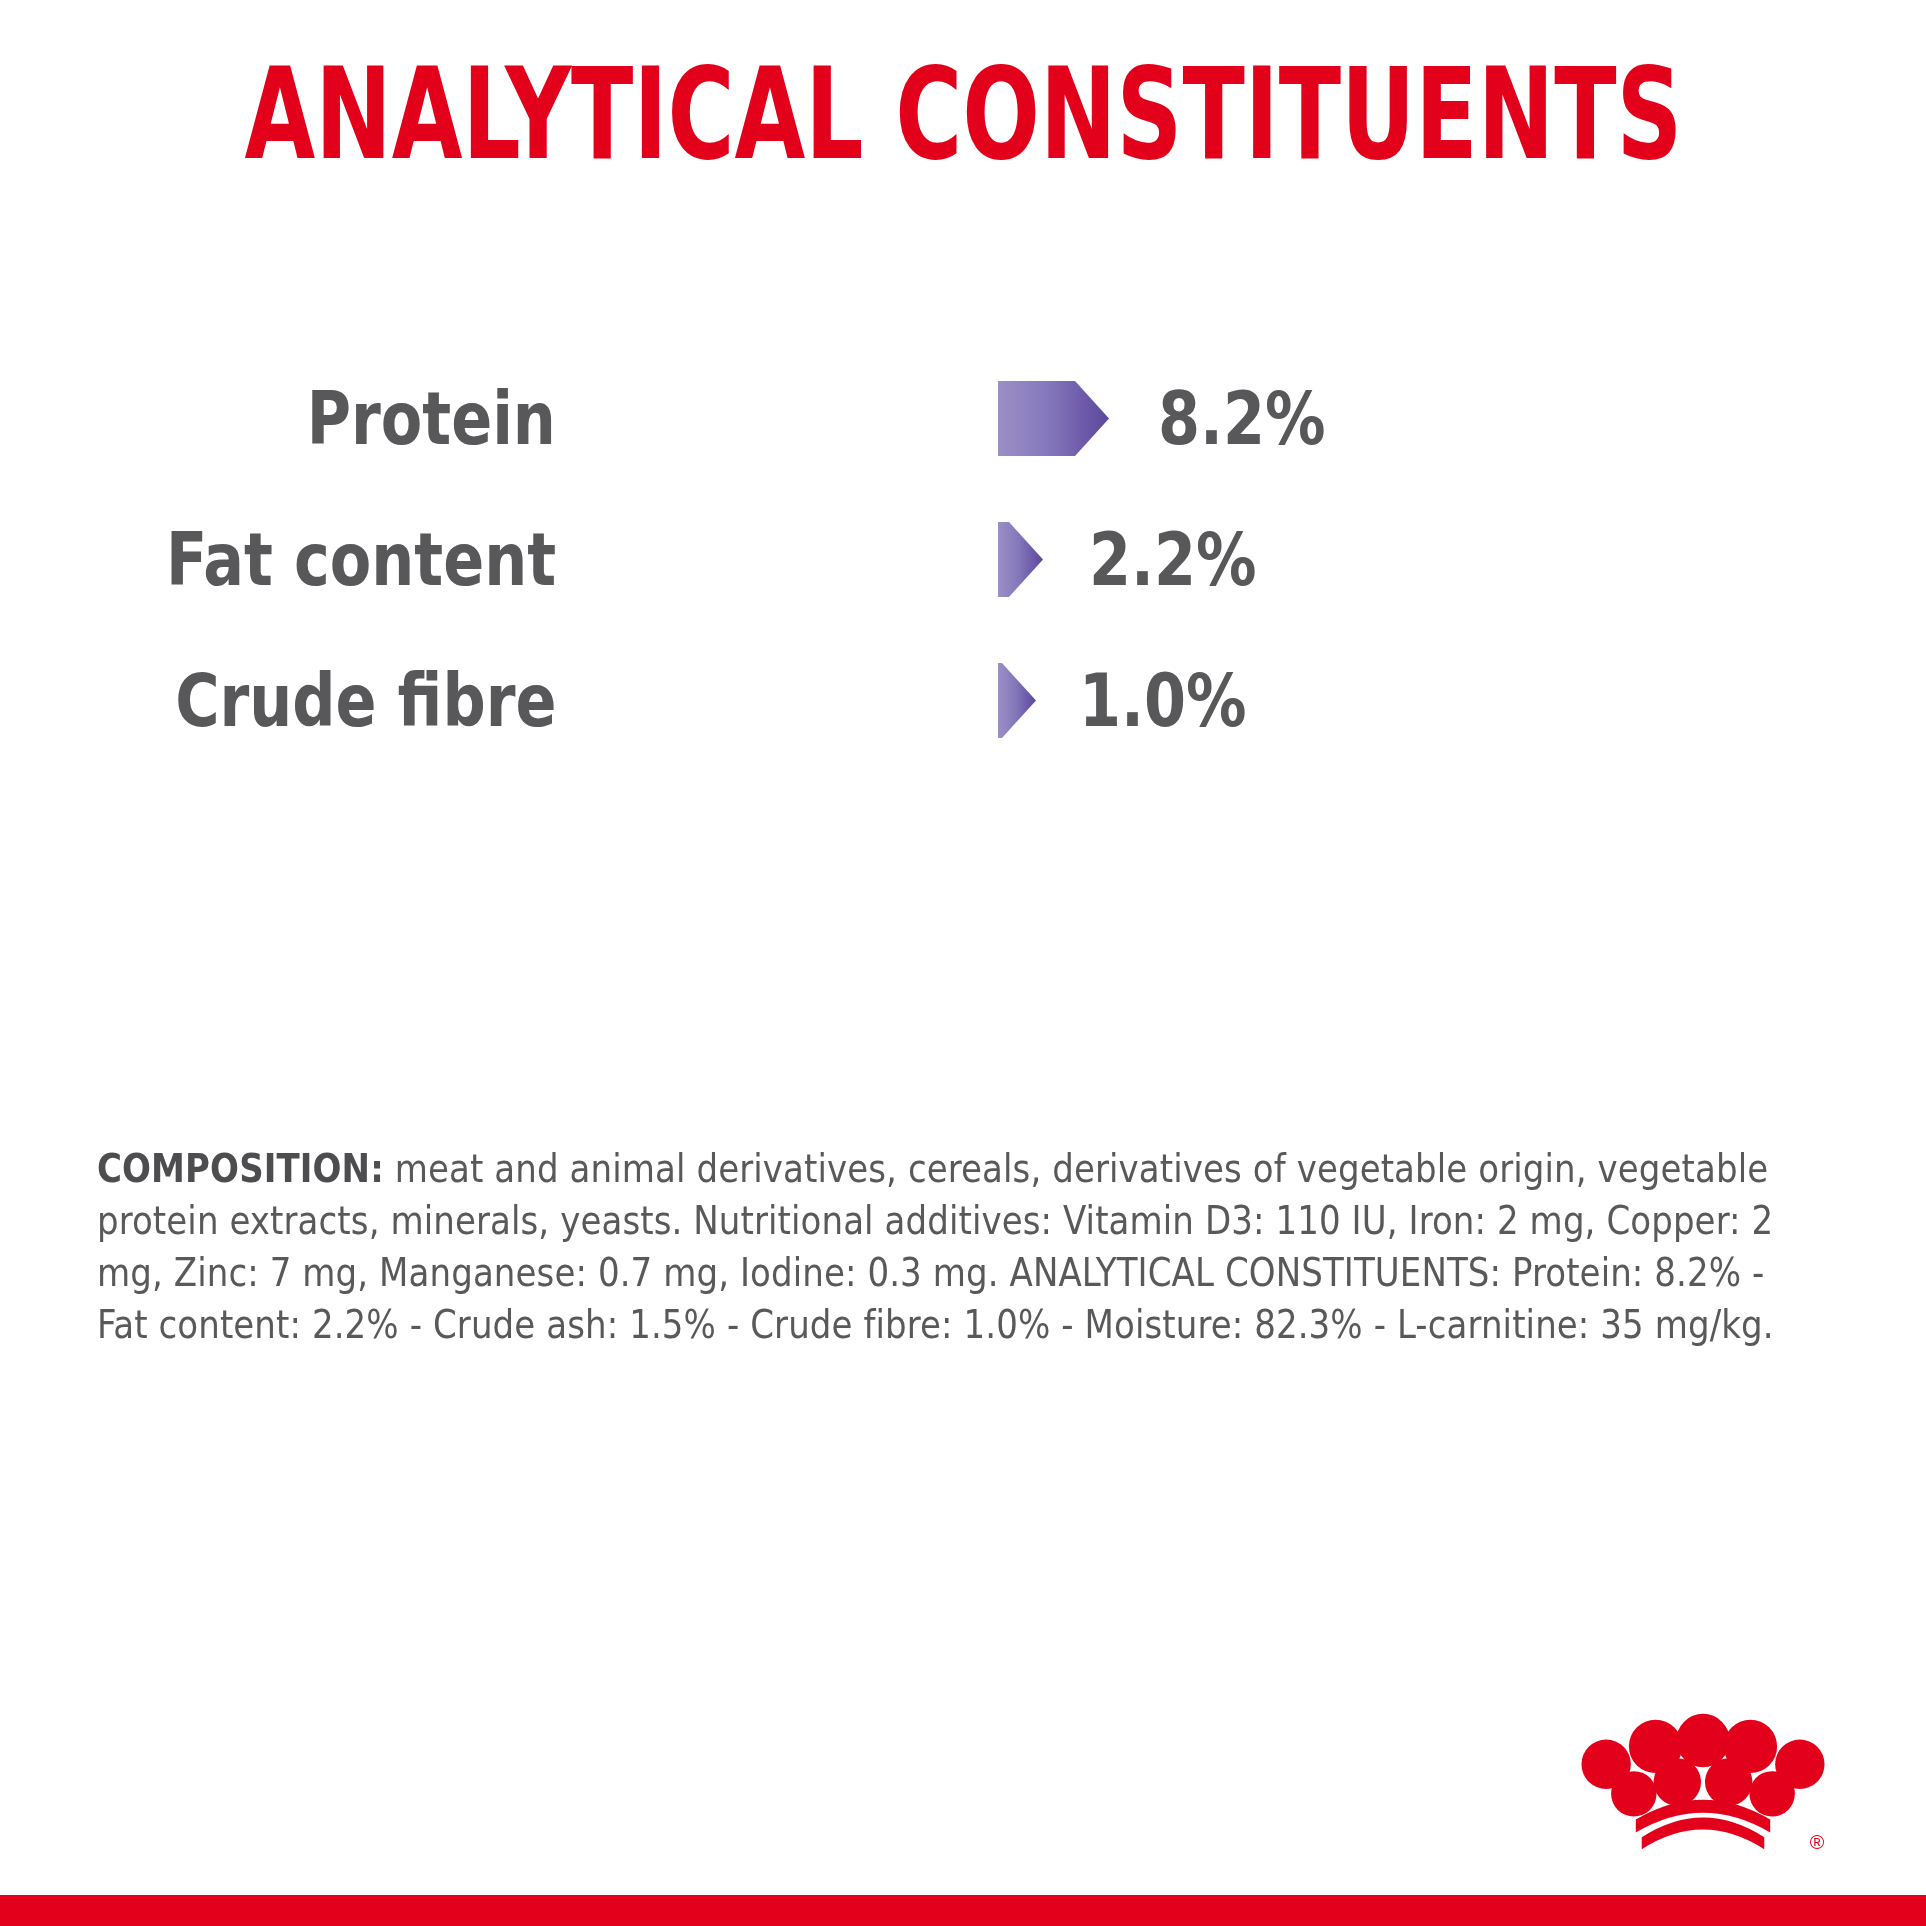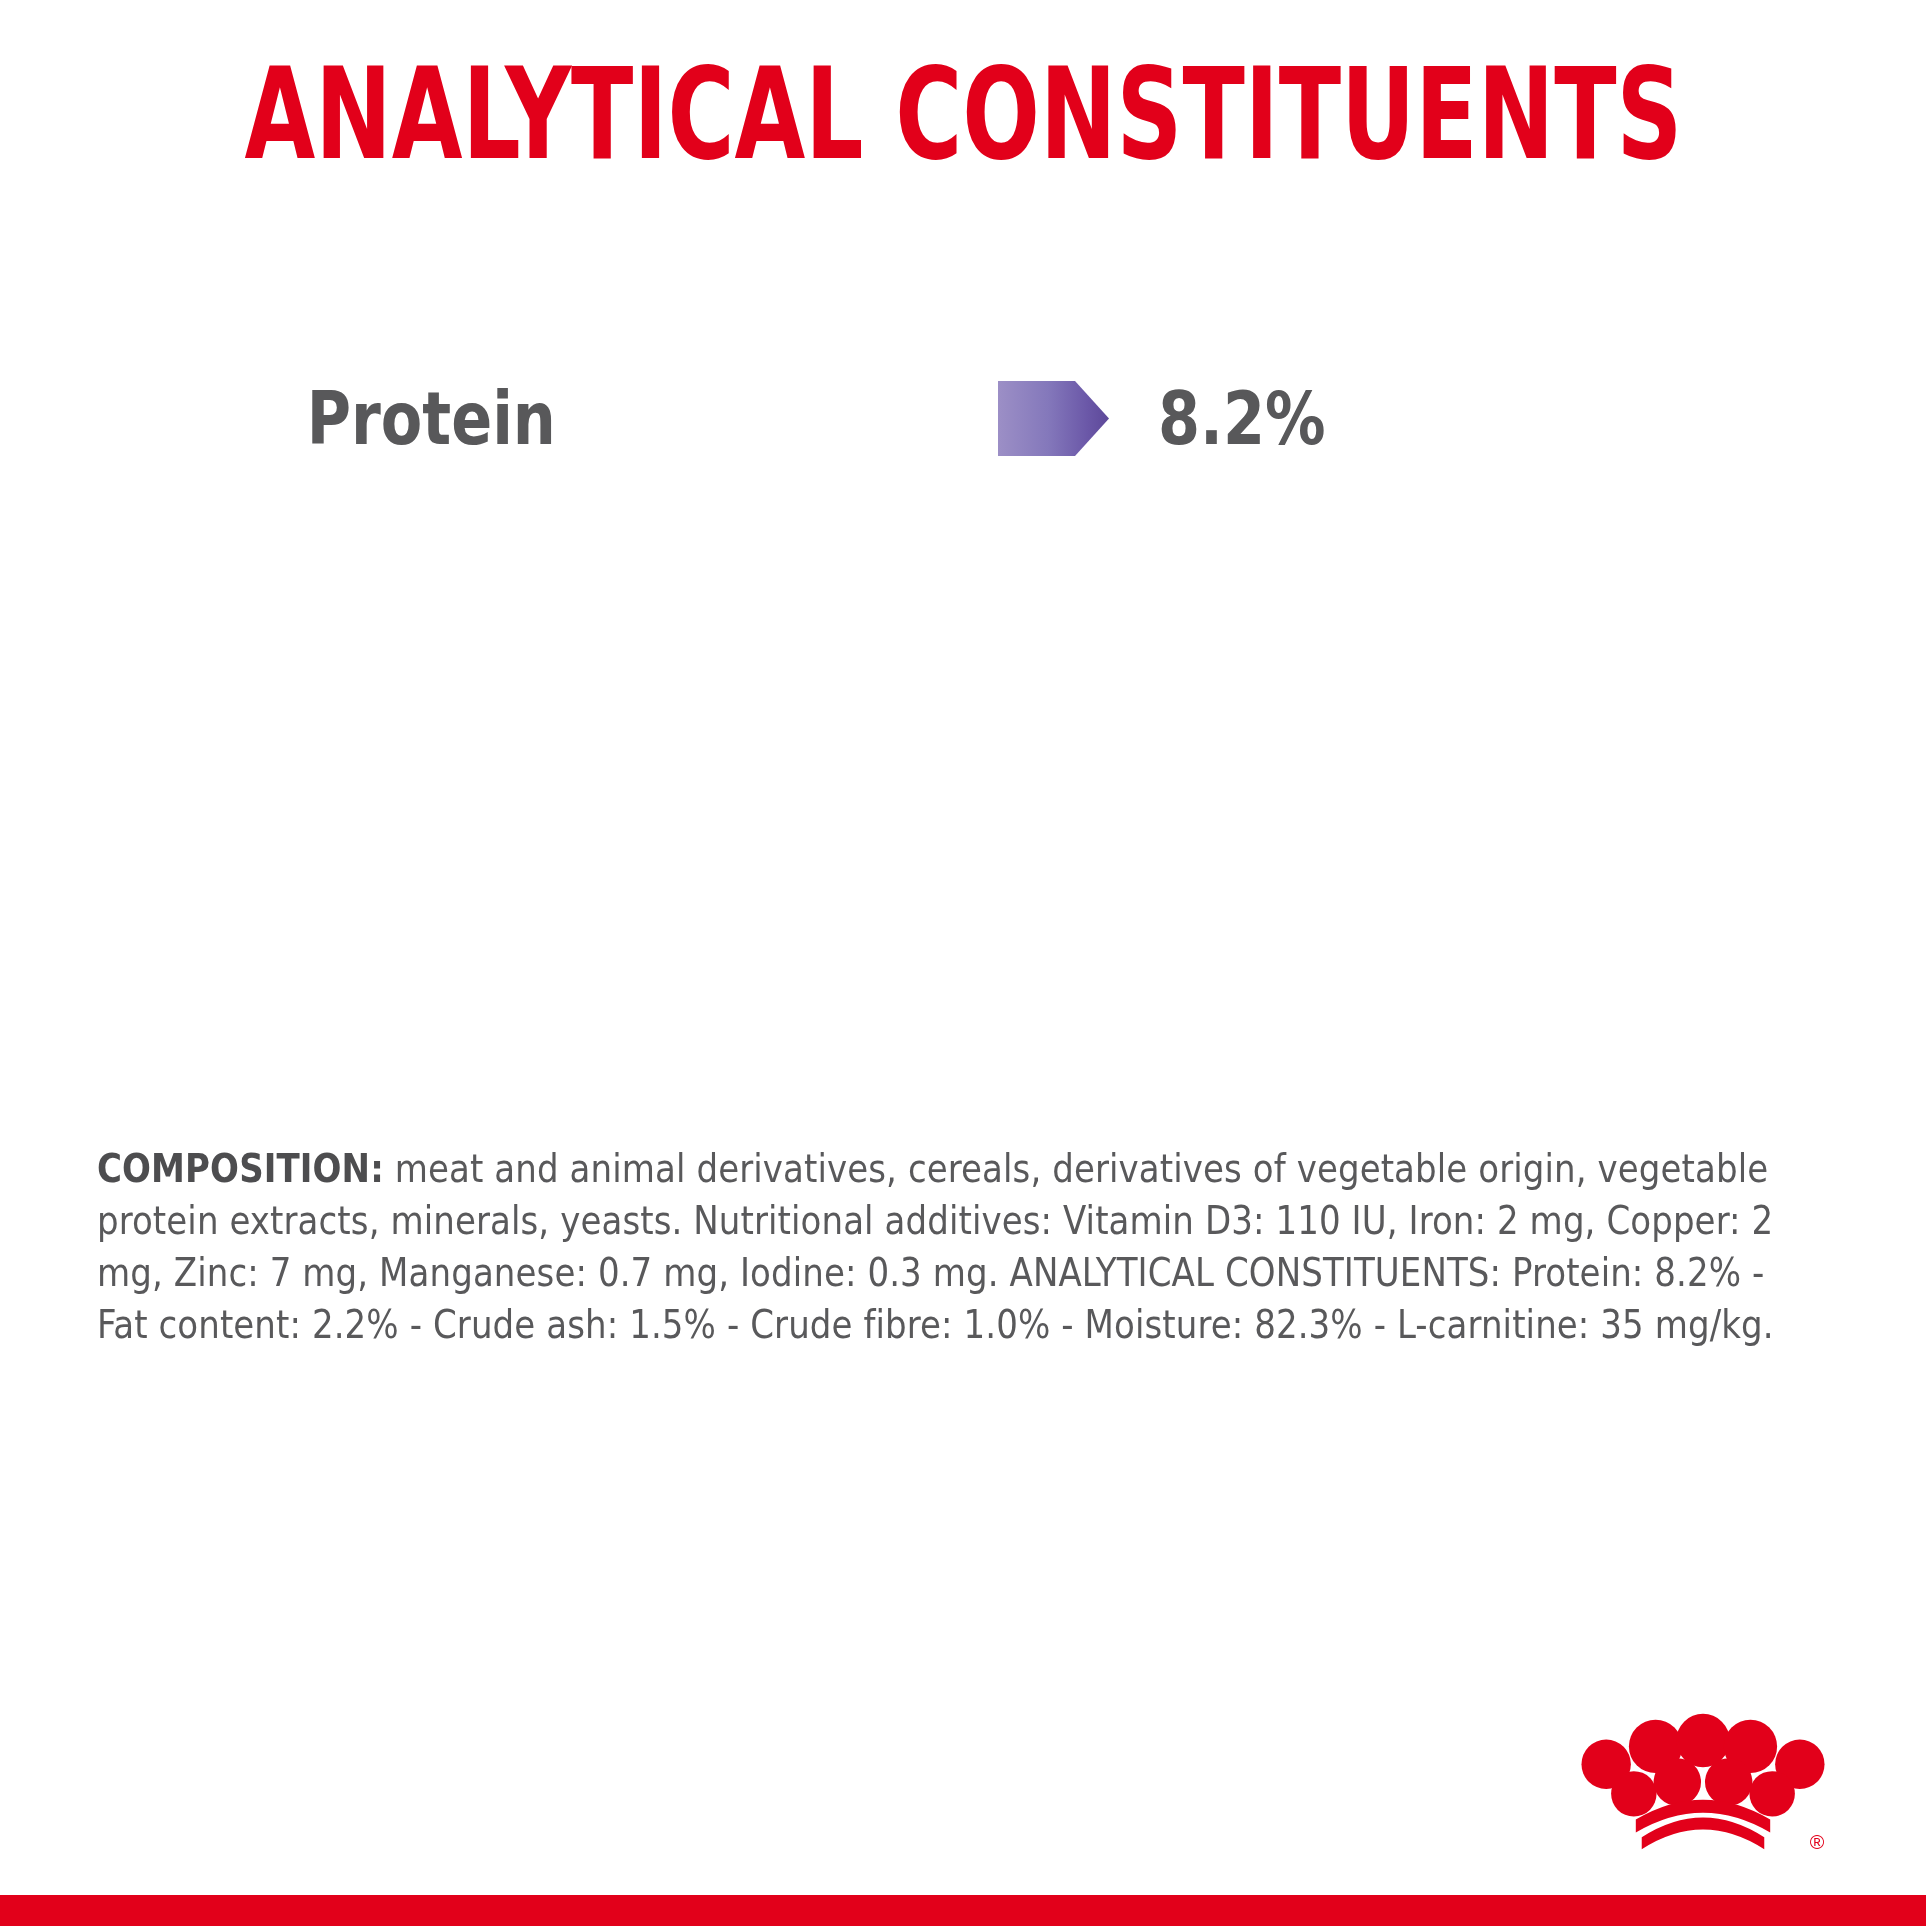--- a/index.html
+++ b/index.html
@@ -143,22 +143,36 @@
   <div class="rows">
 
     <div class="row">
       <div class="row-label">Protein</div>
       <div class="bar-wrap">
         <div class="bar" style="width:111px"></div>
       </div>
       <div class="row-value" style="left:1158px">8.2%</div>
     </div>
 
-
-
+    <div class="row">
+      <div class="row-label">Fat content</div>
+      <div class="bar-wrap">
+        <div class="bar" style="width:45px"></div>
+      </div>
+      <div class="row-value" style="left:1089px">2.2%</div>
+    </div>
+
+
+    <div class="row">
+      <div class="row-label">Crude fibre</div>
+      <div class="bar-wrap">
+        <div class="bar" style="width:38px"></div>
+      </div>
+      <div class="row-value" style="left:1079px">1.0%</div>
+    </div>
 
 
   </div>
 
   <div class="composition">
     <span class="lead">COMPOSITION:</span><span> meat and animal derivatives, cereals, derivatives of vegetable origin, vegetable protein extracts, minerals, yeasts. Nutritional additives: Vitamin D3: 110 IU, Iron: 2 mg, Copper: 2 mg, Zinc: 7 mg, Manganese: 0.7 mg, Iodine: 0.3 mg. ANALYTICAL CONSTITUENTS: Protein: 8.2% - Fat content: 2.2% - Crude ash: 1.5% - Crude fibre: 1.0% - Moisture: 82.3% - L-carnitine: 35 mg/kg.</span>
   </div>
 
   <div class="logo">
     <svg viewBox="0 0 248 168" width="246" height="166" aria-hidden="true">

